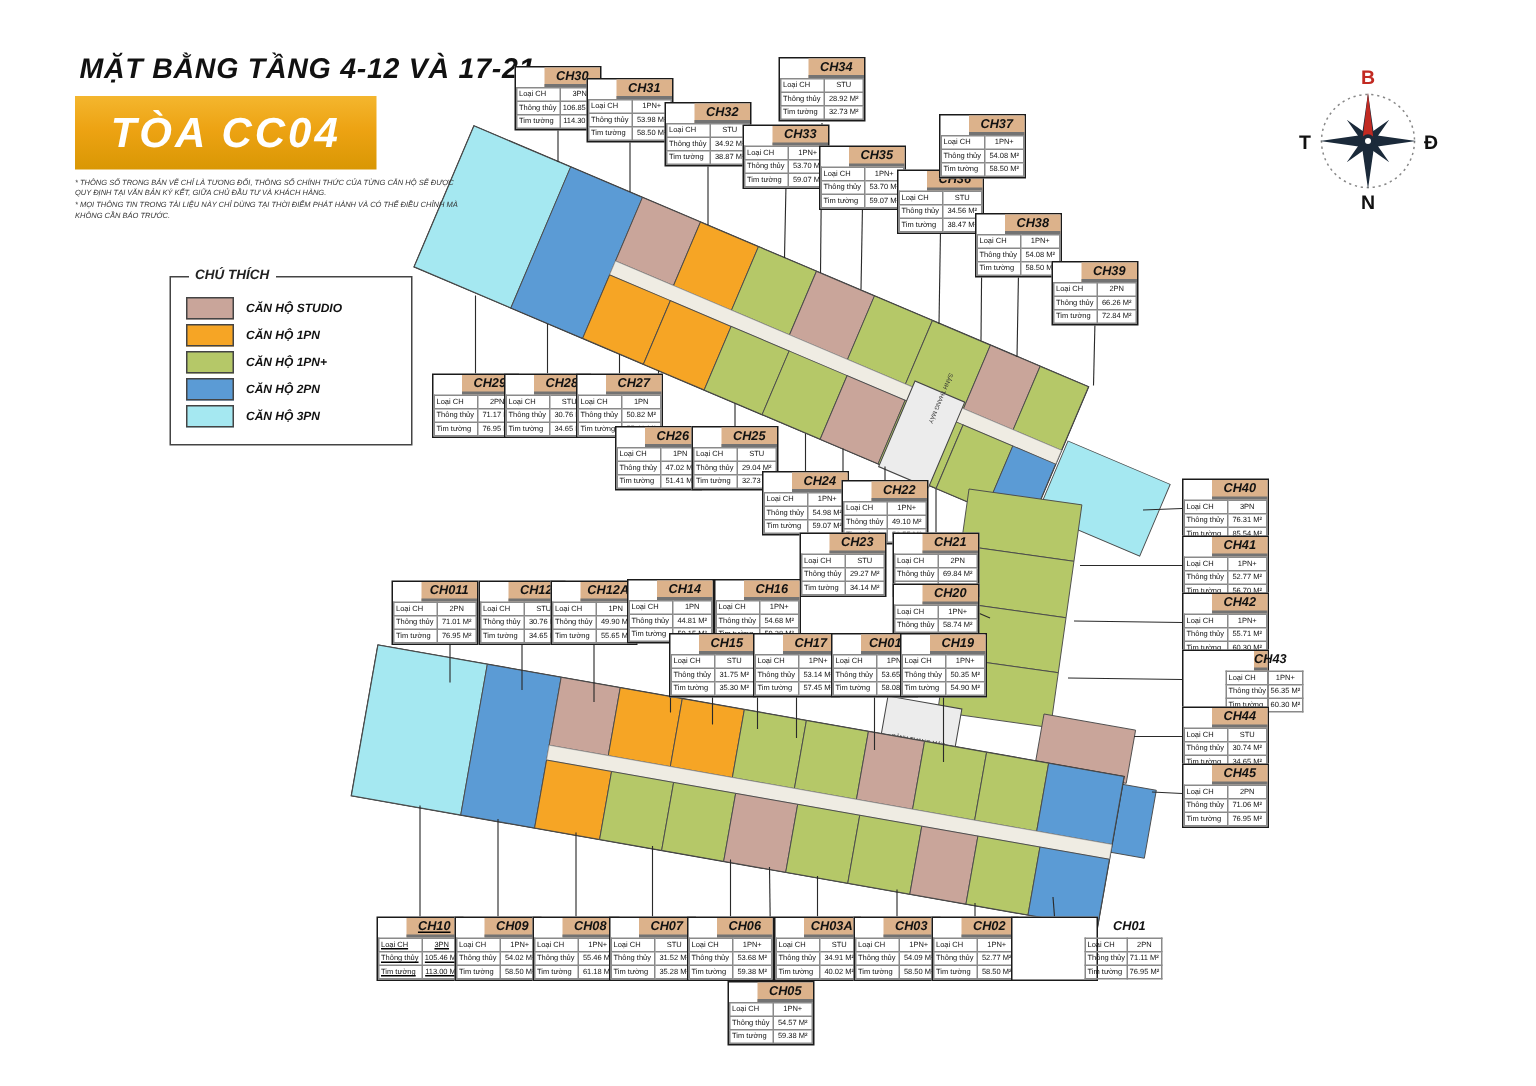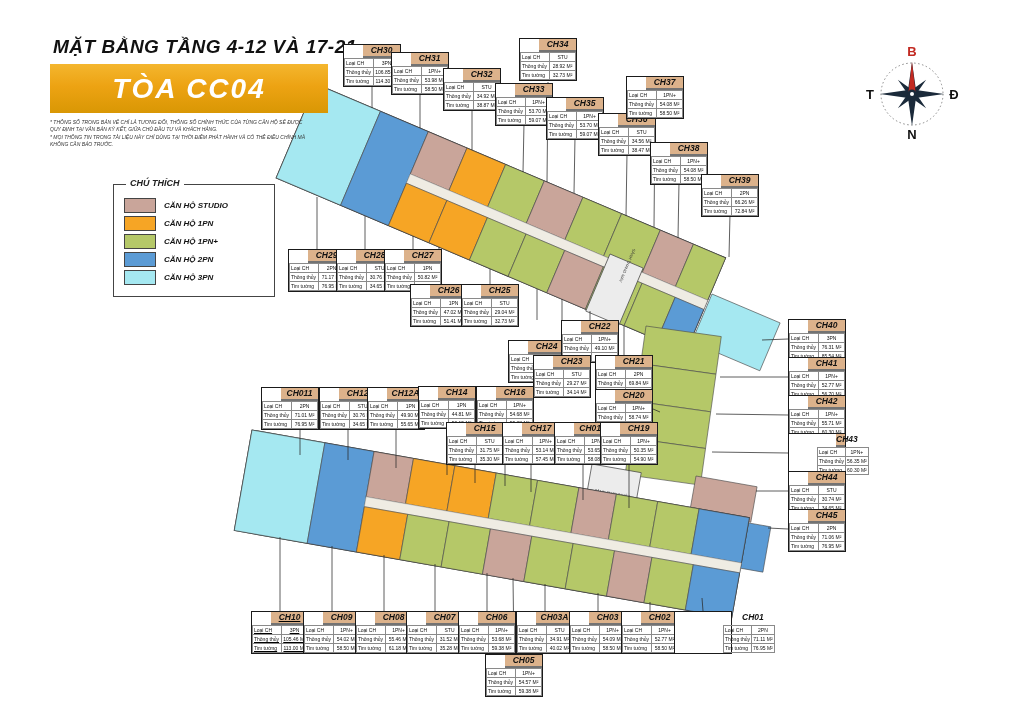--- a/index.html
+++ b/index.html
@@ -1,21 +1,21 @@
 <!DOCTYPE html>
 <html><head>
 <meta charset="utf-8">
 <style>
   html,body{margin:0;padding:0;}
   body{width:1024px;height:724px;position:relative;background:#fff;overflow:hidden;
        font-family:"Liberation Sans",sans-serif;}
   
   .page-title{position:absolute;left:53px;top:36px;font-size:19px;font-weight:bold;
       font-style:italic;color:#111;letter-spacing:.5px;white-space:nowrap;}
-  .tower-box{position:absolute;left:50px;top:64px;width:278px;height:49px;
+  .tower-box{position:absolute;left:50px;top:64px;width:201px;height:49px;
       background:linear-gradient(180deg,#f4b62e 0%,#eda313 45%,#d99704 100%);
       display:flex;align-items:center;justify-content:center;}
   .tower-box span{color:#fff;font-size:28px;font-weight:bold;font-style:italic;letter-spacing:2px;}
   .disclaimer{position:absolute;left:50px;top:119px;width:262px;font-size:5px;
       font-style:italic;color:#333;line-height:6.5px;}
   .disclaimer p{margin:0 0 2px 0;}
   
   .legend{position:absolute;left:113px;top:184px;width:142px;border:1.5px solid #444;
       padding:10px 8px 8px 10px;background:#fff;}
   .legend-title{position:absolute;top:-7px;left:12px;background:#fff;padding:0 4px;
@@ -613,21 +613,21 @@
             <td class="lbl">Thông thủy</td>
           <td class="val">29.04 M²</td>
           </tr>
       <tr>
             <td class="lbl">Tim tường</td>
           <td class="val">32.73 M²</td>
           </tr>
     </tbody>
       </table>
   </div>
-    <div class="callout" style="left: 508px; top: 340px;">
+    <div class="callout" style="left: 508px; top: 314px;">
     <div class="ch">CH24</div>
     <table>
         <tbody>
       <tr>
             <td class="lbl">Loại CH</td>
           <td class="val">1PN+</td>
           </tr>
       <tr>
             <td class="lbl">Thông thủy</td>
           <td class="val">54.98 M²</td>

